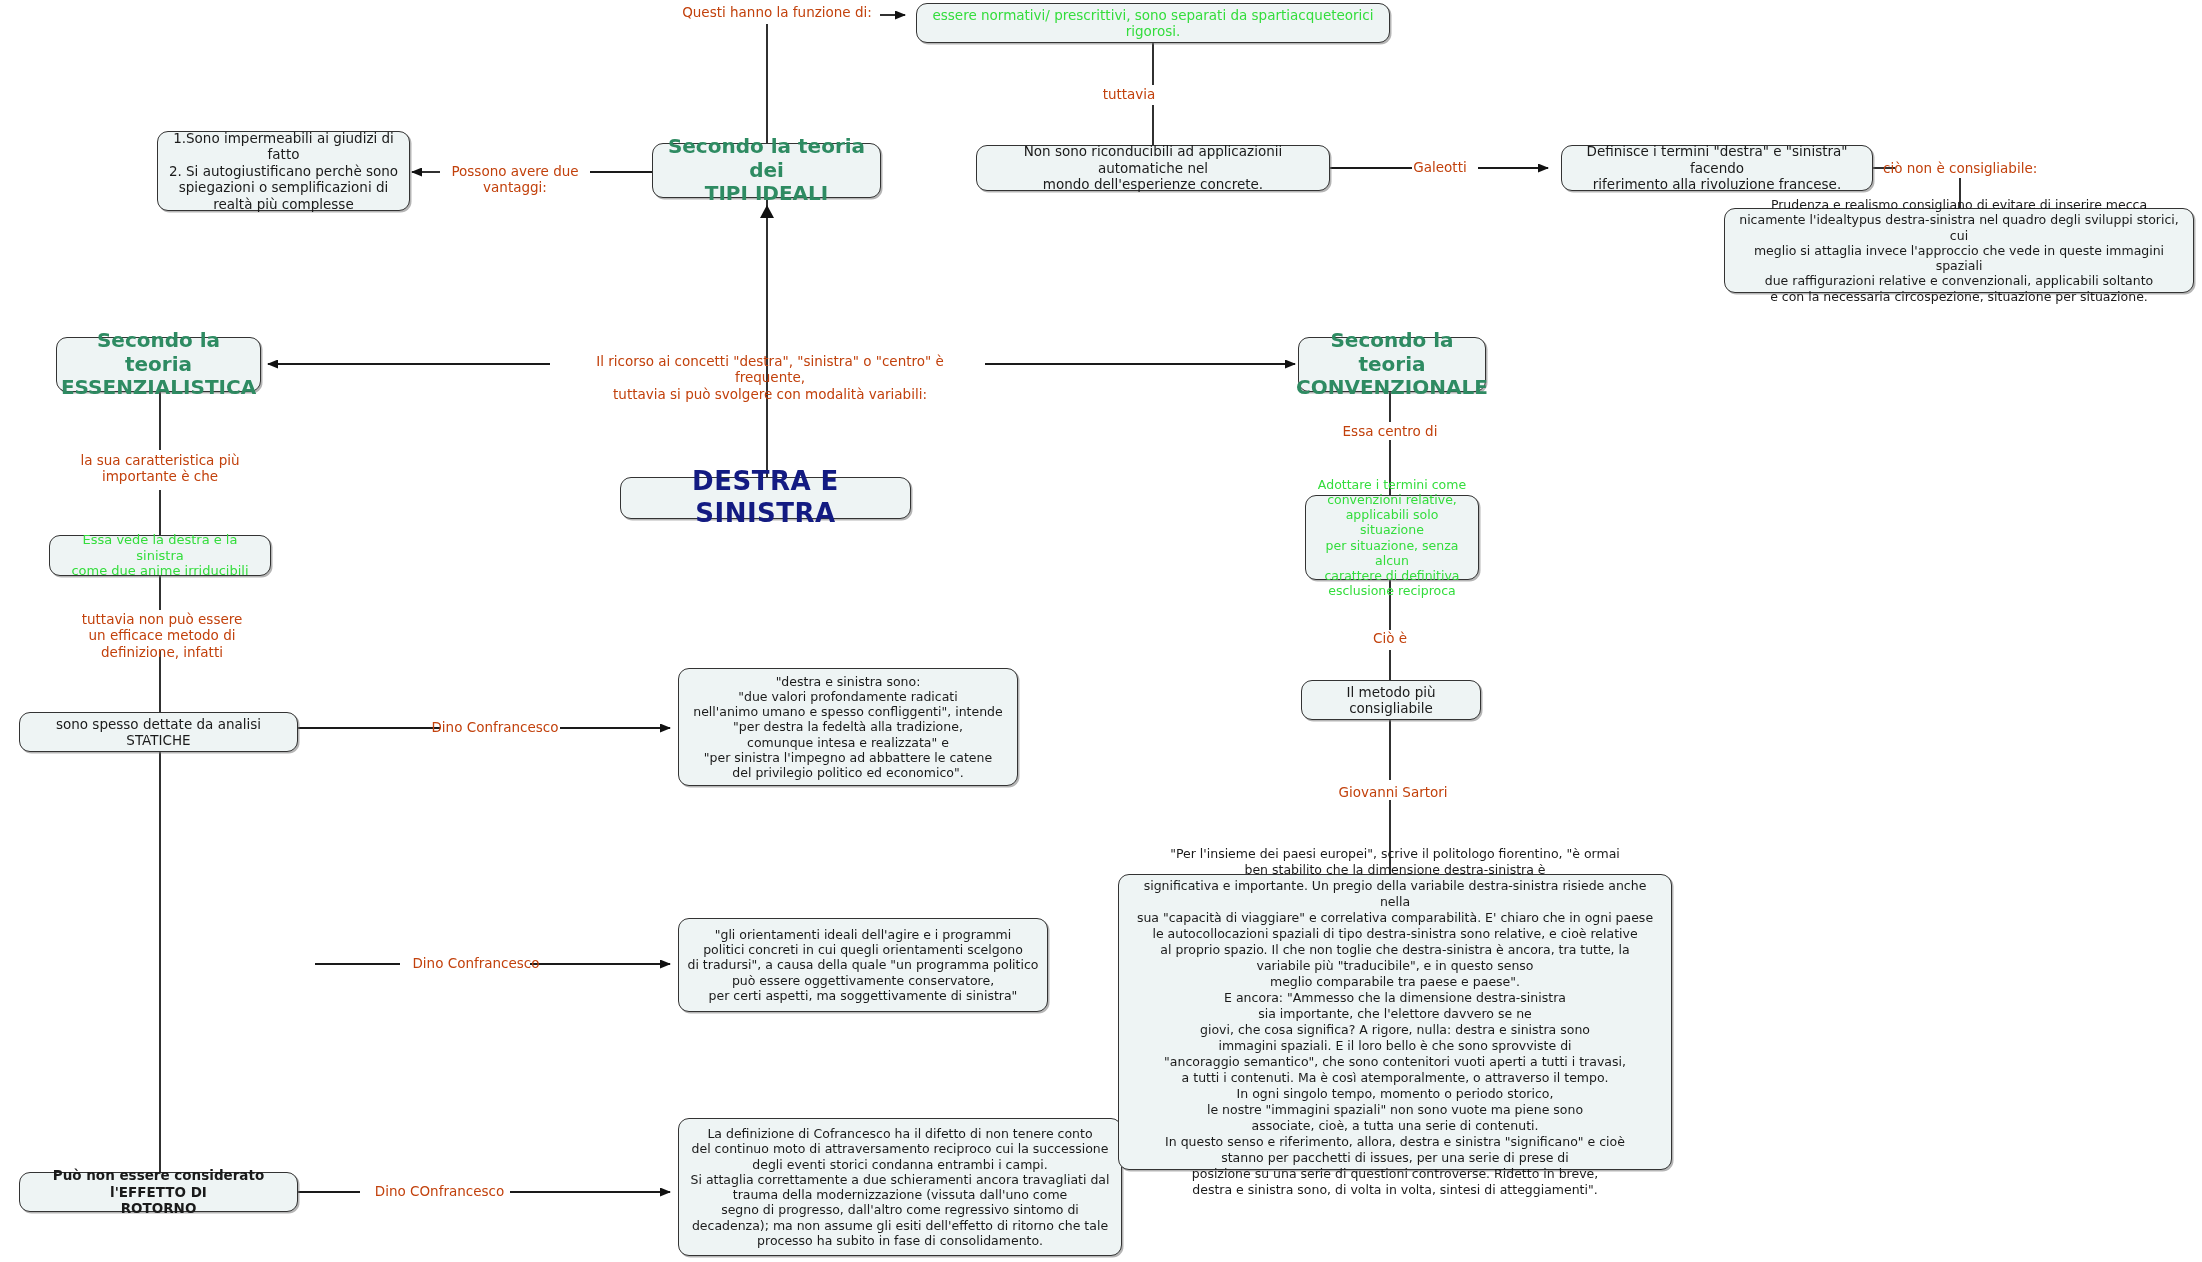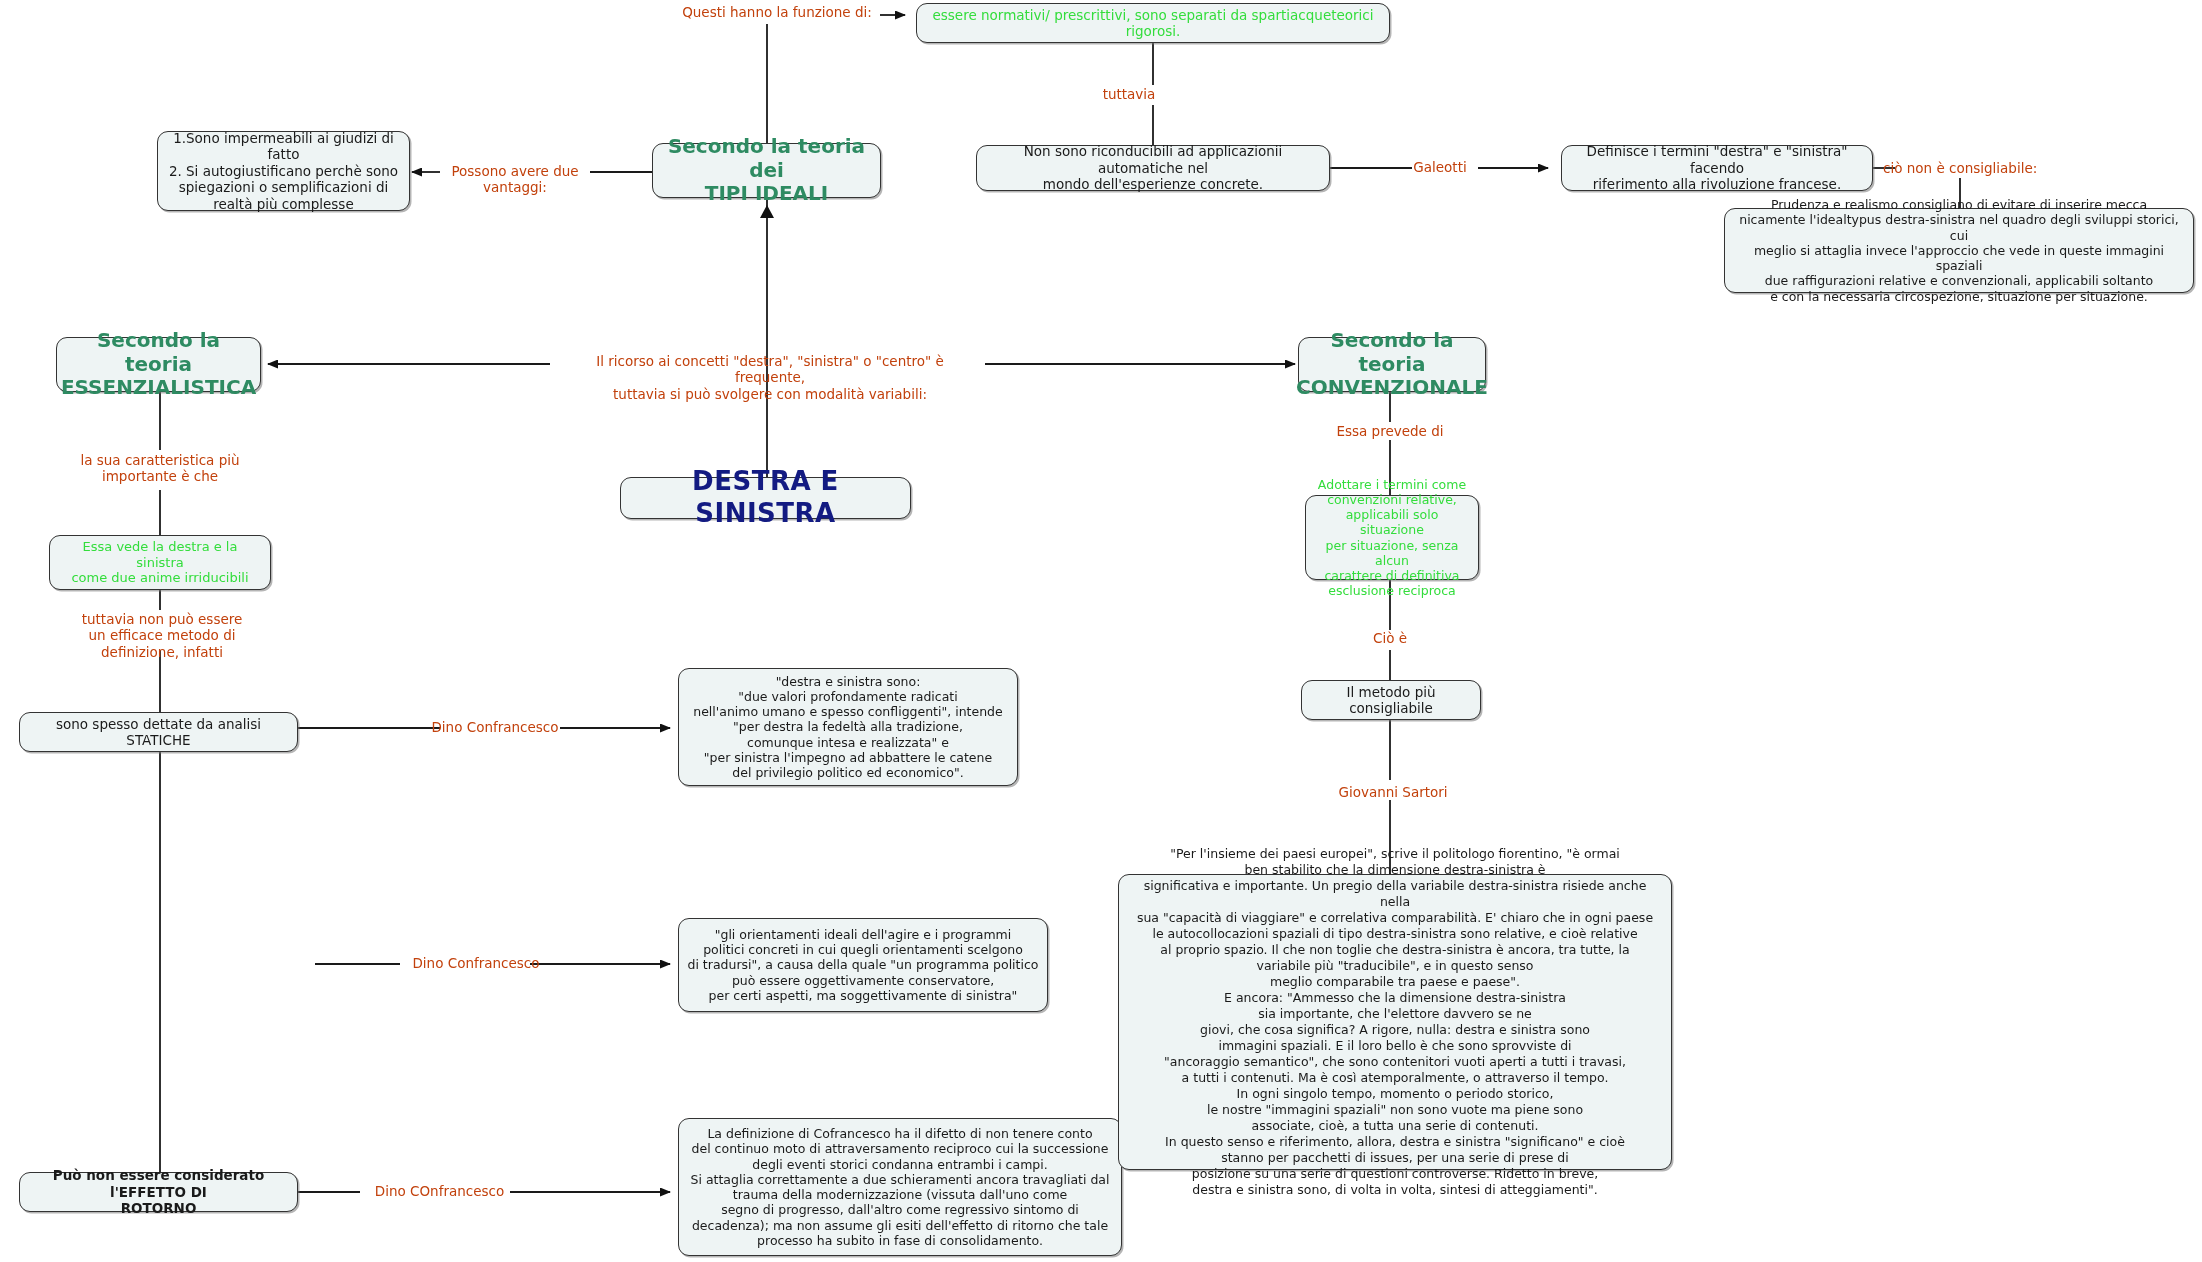--- a/index.html
+++ b/index.html
@@ -167,21 +167,21 @@
 tuttavia si può svolgere con modalità variabili:</div>
 
   <div class="node title-teoria" style="left:1298px; top:337px; width:188px; height:55px;">Secondo la teoria
 CONVENZIONALE</div>
 
   <div class="node main-title" style="left:620px; top:477px; width:291px; height:42px;">DESTRA E SINISTRA</div>
 
   <div class="edge-label" style="left:70px; top:452px; width:180px;">la sua caratteristica più
 importante è che</div>
 
-  <div class="node green-text" style="left:49px; top:535px; width:222px; height:55px; font-size:13px;">Essa vede la destra e la sinistra
+  <div class="node green-text" style="left:49px; top:535px; width:222px; height:41px; font-size:13px;">Essa vede la destra e la sinistra
 come due anime irriducibili</div>
 
   <div class="edge-label" style="left:62px; top:611px; width:200px;">tuttavia non può essere
 un efficace metodo di
 definizione, infatti</div>
 
   <div class="node plain-small" style="left:19px; top:712px; width:279px; height:32px;">sono spesso dettate da analisi STATICHE</div>
 
   <div class="edge-label" style="left:419px; top:719px; width:152px;">Dino Confrancesco</div>
 
@@ -209,21 +209,21 @@
 
   <div class="node plain-small" style="left:678px; top:1118px; width:444px; height:138px; font-size:12.5px;">La definizione di Cofrancesco ha il difetto di non tenere conto
 del continuo moto di attraversamento reciproco cui la successione
 degli eventi storici condanna entrambi i campi.
 Si attaglia correttamente a due schieramenti ancora travagliati dal
 trauma della modernizzazione (vissuta dall'uno come
 segno di progresso, dall'altro come regressivo sintomo di
 decadenza);  ma non assume gli esiti dell'effetto di ritorno che tale
 processo ha subito in fase di consolidamento.</div>
 
-  <div class="edge-label" style="left:1325px; top:423px; width:130px;">Essa prevede di</div>
+  <div class="edge-label" style="left:1325px; top:423px; width:130px;">Essa centro di</div>
 
   <div class="node green-text" style="left:1305px; top:495px; width:174px; height:85px; font-size:12.5px;">Adottare i termini come
 convenzioni relative,
 applicabili solo situazione
 per situazione, senza alcun
 carattere di definitiva
 esclusione reciproca</div>
 
   <div class="edge-label" style="left:1355px; top:630px; width:70px;">Ciò è</div>
 

